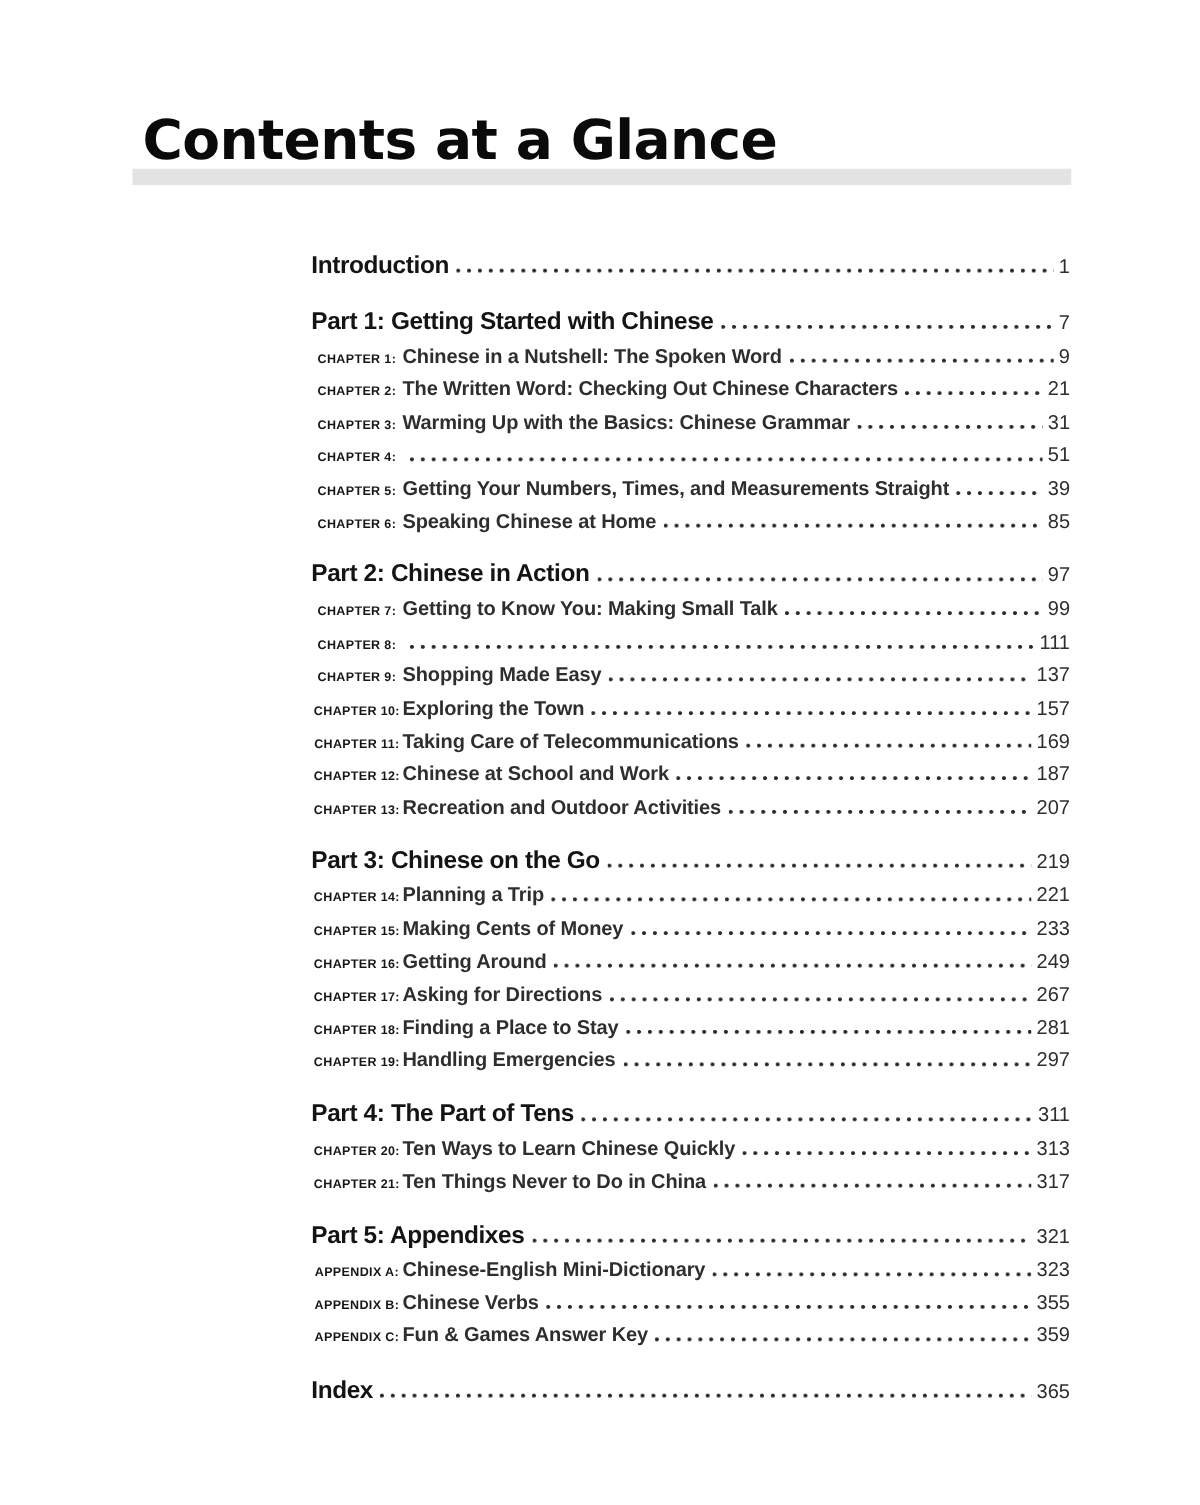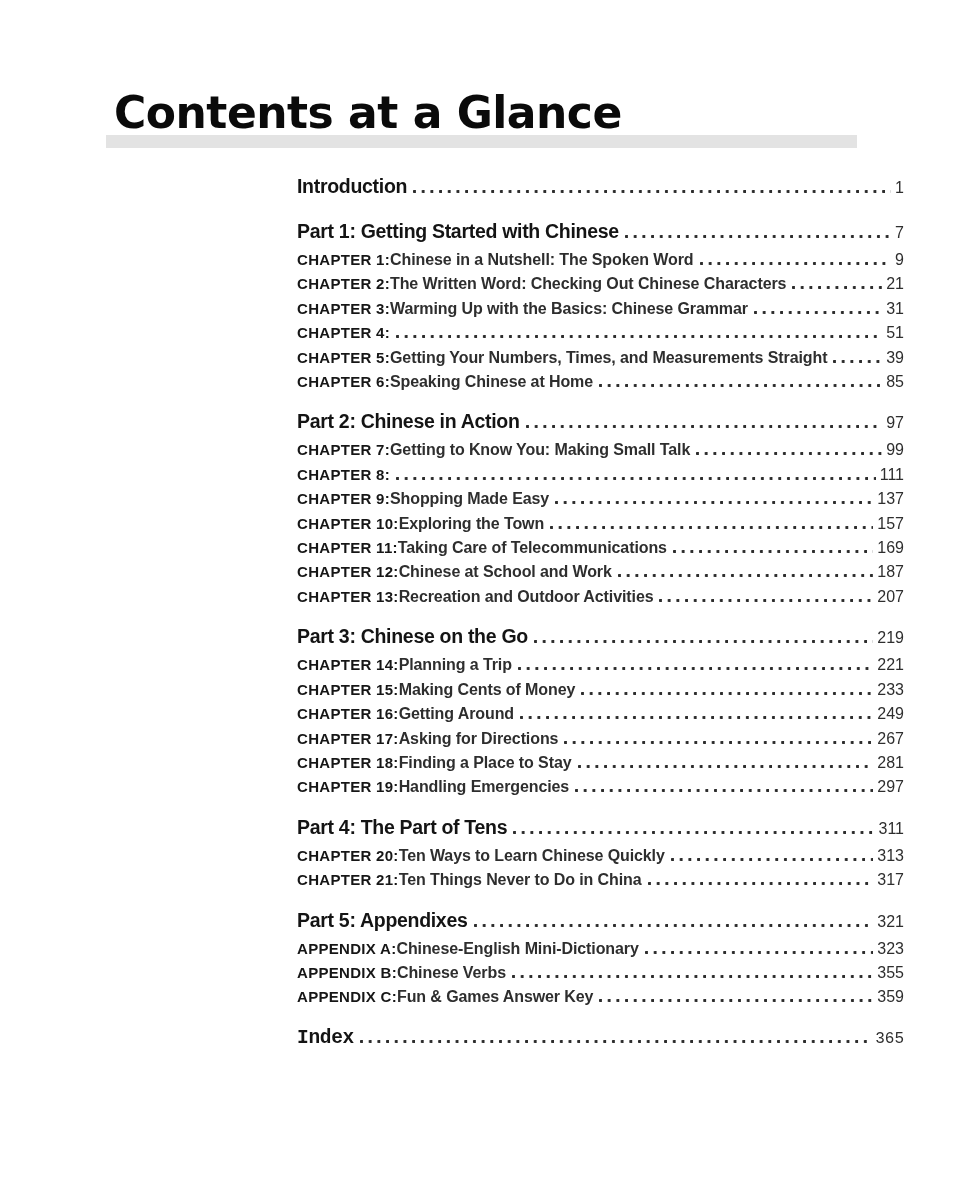--- a/index.html
+++ b/index.html
@@ -31,46 +31,45 @@
     white-space: nowrap;
   }
   .title-underline {
     position: absolute;
     left: 106px; top: 135px;
     width: 751px; height: 13px;
     background: #e3e3e3;
   }
   .toc {
     position: absolute;
-    left: 249px; top: 174px;
+    left: 249px; top: 200px;
     width: 607px;
-    margin-left: 48px;
   }
   .row {
     display: flex;
     align-items: baseline;
   }
   .head-row { line-height: 24px; }
   .head-row .entry-title,
   .part-row .entry-title {
     font-weight: bold;
     font-size: 19.5px;
     letter-spacing: -0.3px;
     color: #141414;
     white-space: nowrap;
   }
   .part-row { line-height: 27px; margin-bottom: 2px; }
-  .index-row { margin-top: 15px; line-height: 27px; font-family: Liberation Mono, monospace; }
+  .index-row { margin-top: 15px; line-height: 27px; }
   .toc-section { margin-top: 18px; }
   .toc-section + .toc-section { margin-top: 14px; }
   .chapter-row { line-height: 24.4px; }
   .ch-label {
     flex: 0 0 73px;
     font-weight: bold;
-    font-size: 15px;
+    font-size: 10px;
     letter-spacing: 0.3px;
     color: #161616;
     text-transform: uppercase;
     white-space: nowrap;
     text-align: center;
   }
   .chapter-row .entry-title {
     font-size: 16px;
     letter-spacing: -0.1px;
     color: #2e2e2e;

